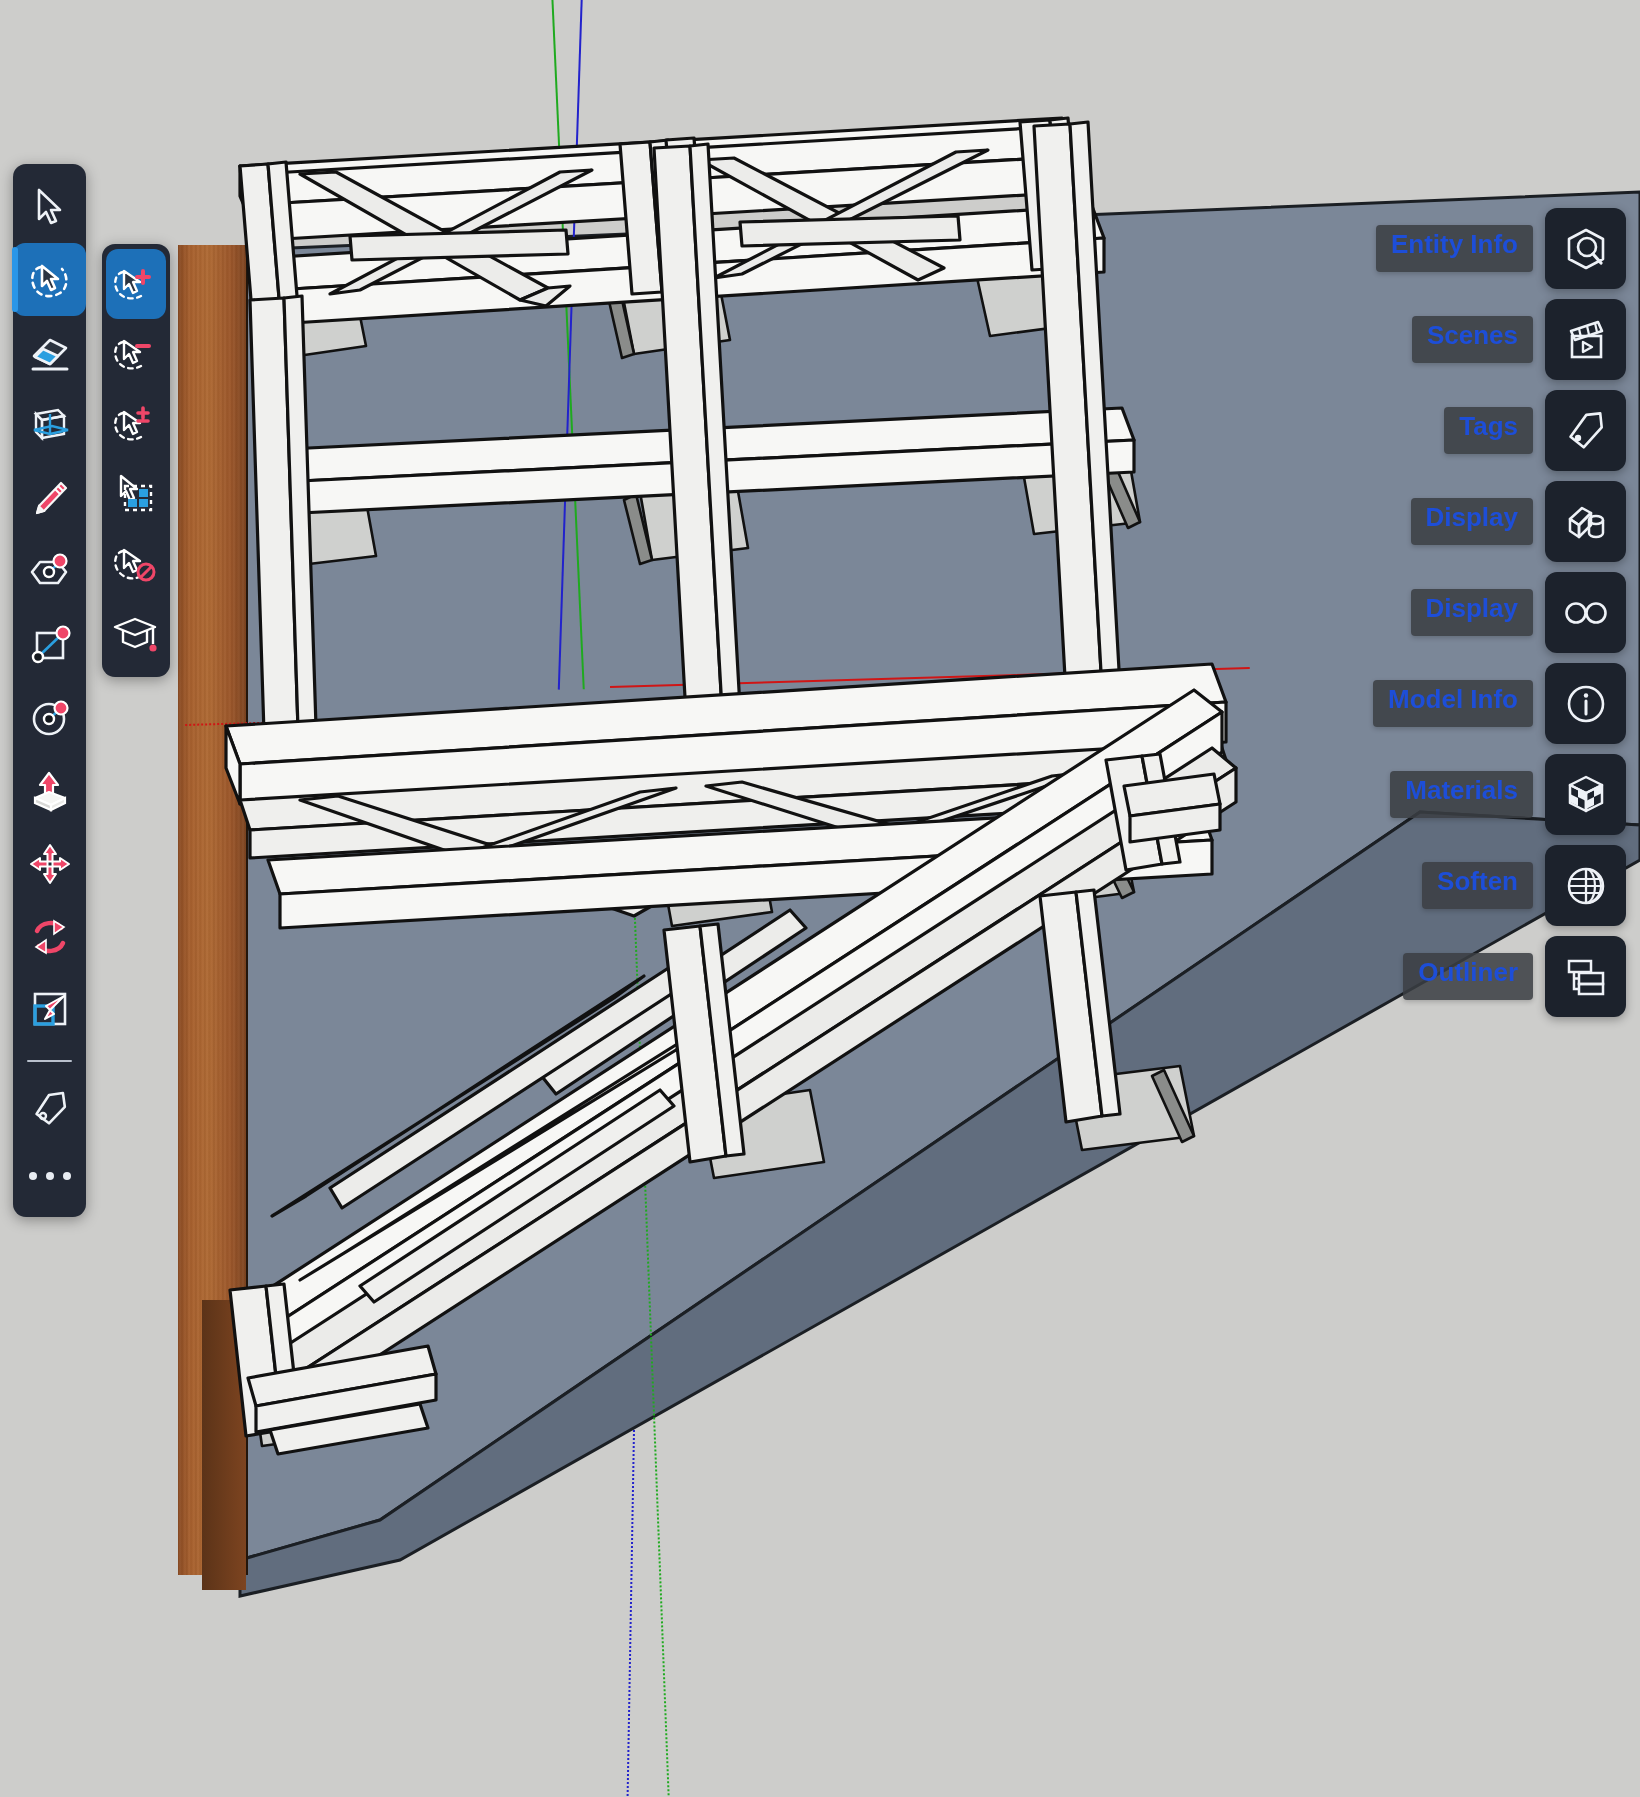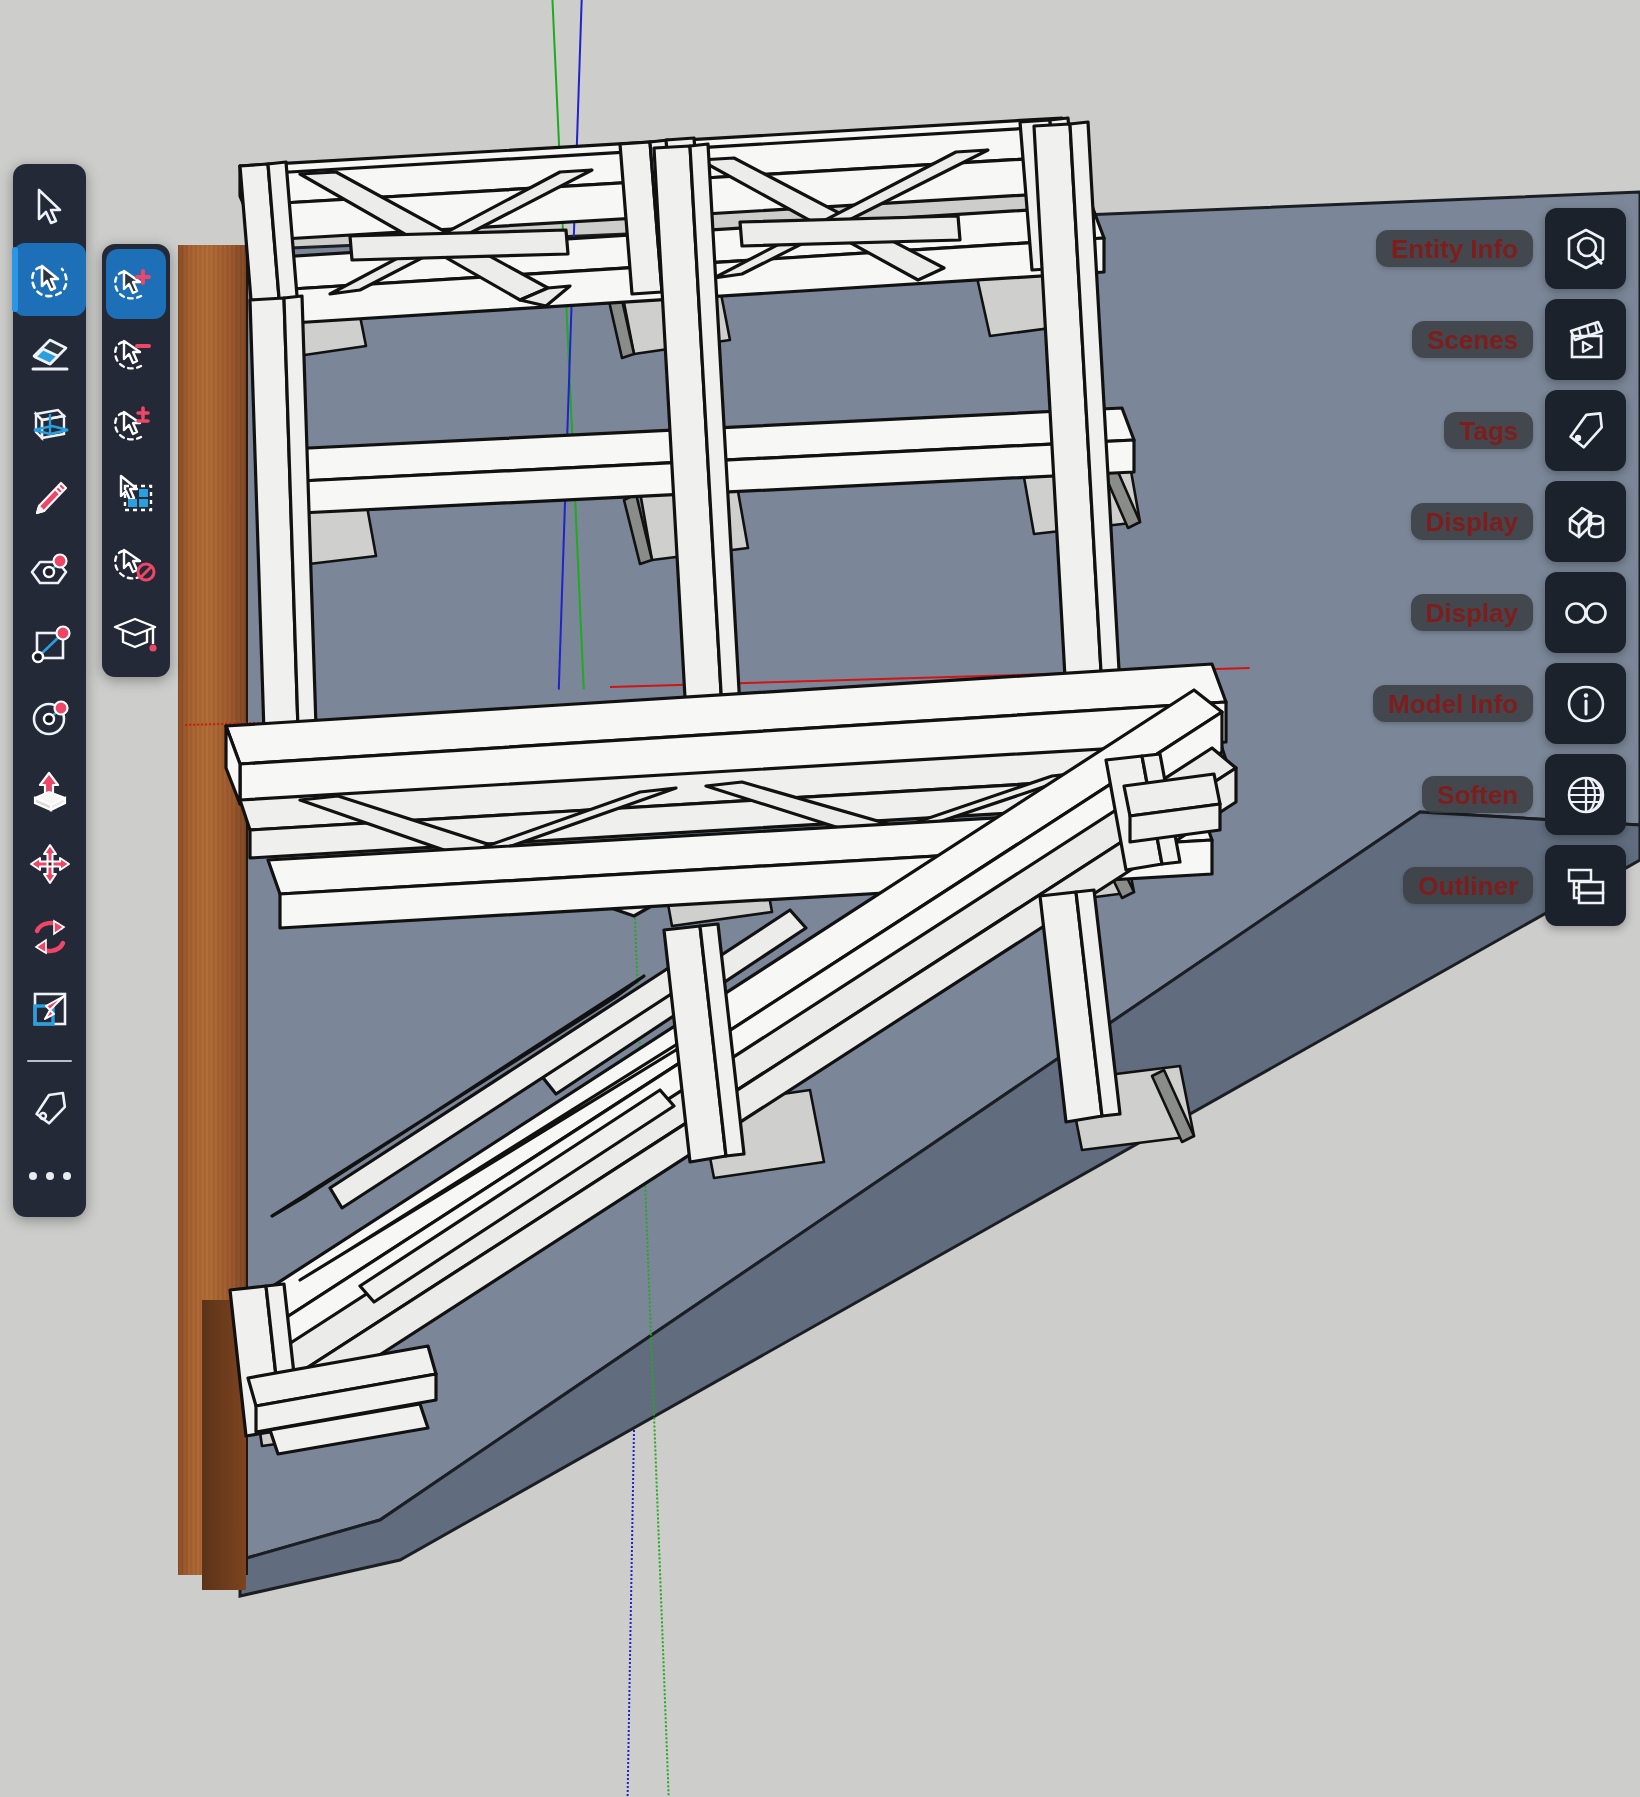--- a/index.html
+++ b/index.html
@@ -61,22 +61,22 @@
       background:#232936;border-radius:13px;padding:5px 0 8px 0;
       box-shadow:0 3px 14px rgba(0,0,0,.35);}
   #flyout-toolbar .tool{height:70px;}
   #flyout-toolbar .tool.active{background:#1d70b8;border-radius:12px;margin:0 4px;}
   #flyout-toolbar .tool.active::before{display:none;}
 
   
   #right-rail{position:absolute;right:14px;top:208px;display:flex;
       flex-direction:column;gap:10px;}
   .rail-row{display:flex;align-items:center;justify-content:flex-end;gap:12px;height:81px;}
-  .rail-label{background:rgba(58,62,66,.86);color:#7f1d1d;font-size:26px;
-      font-weight:bold;padding:5px 15px 3px 15px;border-radius:12px;
+  .rail-label{background:rgba(58,62,66,.86);color:#1d4ed8;font-size:26px;
+      font-weight:bold;padding:5px 15px 13px 15px;border-radius:4px;
       white-space:nowrap;line-height:1.15;
       box-shadow:0 2px 5px rgba(0,0,0,.2);}
   .rail-btn{width:81px;height:81px;background:#1c222c;border-radius:12px;
       display:flex;align-items:center;justify-content:center;cursor:pointer;
       box-shadow:0 3px 10px rgba(0,0,0,.3);flex:0 0 auto;}
 
   svg{overflow:visible;}
 </style>
 </head>
 <body>
@@ -501,20 +501,34 @@
     <span class="rail-label">Model Info</span>
     <div class="rail-btn">
       <svg width="46" height="46" viewBox="0 0 46 46">
         <circle cx="23" cy="23" r="17" fill="none" stroke="#eef2f7" stroke-width="2.6"></circle>
         <circle cx="23" cy="14.5" r="2.2" fill="#eef2f7"></circle>
         <line x1="23" y1="20" x2="23" y2="33" stroke="#eef2f7" stroke-width="3" stroke-linecap="round"></line>
       </svg>
     </div>
   </div>
 
+  <div class="rail-row">
+    <span class="rail-label">Materials</span>
+    <div class="rail-btn">
+      <svg width="46" height="46" viewBox="0 0 46 46">
+        <path d="M23 5 L39 13 L23 21 L7 13 Z" fill="none" stroke="#eef2f7" stroke-width="2.5" stroke-linejoin="round"></path>
+        <path d="M7 13 L7 31 L23 39 L23 21 Z" fill="none" stroke="#eef2f7" stroke-width="2.5" stroke-linejoin="round"></path>
+        <path d="M23 21 L39 13 L39 31 L23 39 Z" fill="none" stroke="#eef2f7" stroke-width="2.5" stroke-linejoin="round"></path>
+        <polygon points="15,17 23,21 23,29 15,25" fill="#eef2f7"></polygon>
+        <polygon points="23,29 31,25 31,33 23,37" fill="#eef2f7"></polygon>
+        <polygon points="31,17 39,13 39,21 31,25" fill="#eef2f7"></polygon>
+        <polygon points="7,22 15,26 15,34 7,30" fill="#eef2f7"></polygon>
+      </svg>
+    </div>
+  </div>
 
   <div class="rail-row">
     <span class="rail-label">Soften</span>
     <div class="rail-btn">
       <svg width="46" height="46" viewBox="0 0 46 46">
         <circle cx="23" cy="23" r="17" fill="none" stroke="#eef2f7" stroke-width="2.5"></circle>
         <path d="M23 6 L23 40" stroke="#eef2f7" stroke-width="2.3"></path>
         <path d="M23 6 A 9 17 0 0 1 23 40" fill="none" stroke="#eef2f7" stroke-width="2.1"></path>
         <path d="M23 6 A 15 17 0 0 1 23 40" fill="none" stroke="#eef2f7" stroke-width="2.1"></path>
         <path d="M7.5 16 L39 16 M6 23 L40 23 M7.5 30 L39 30" stroke="#eef2f7" stroke-width="2.1"></path>

